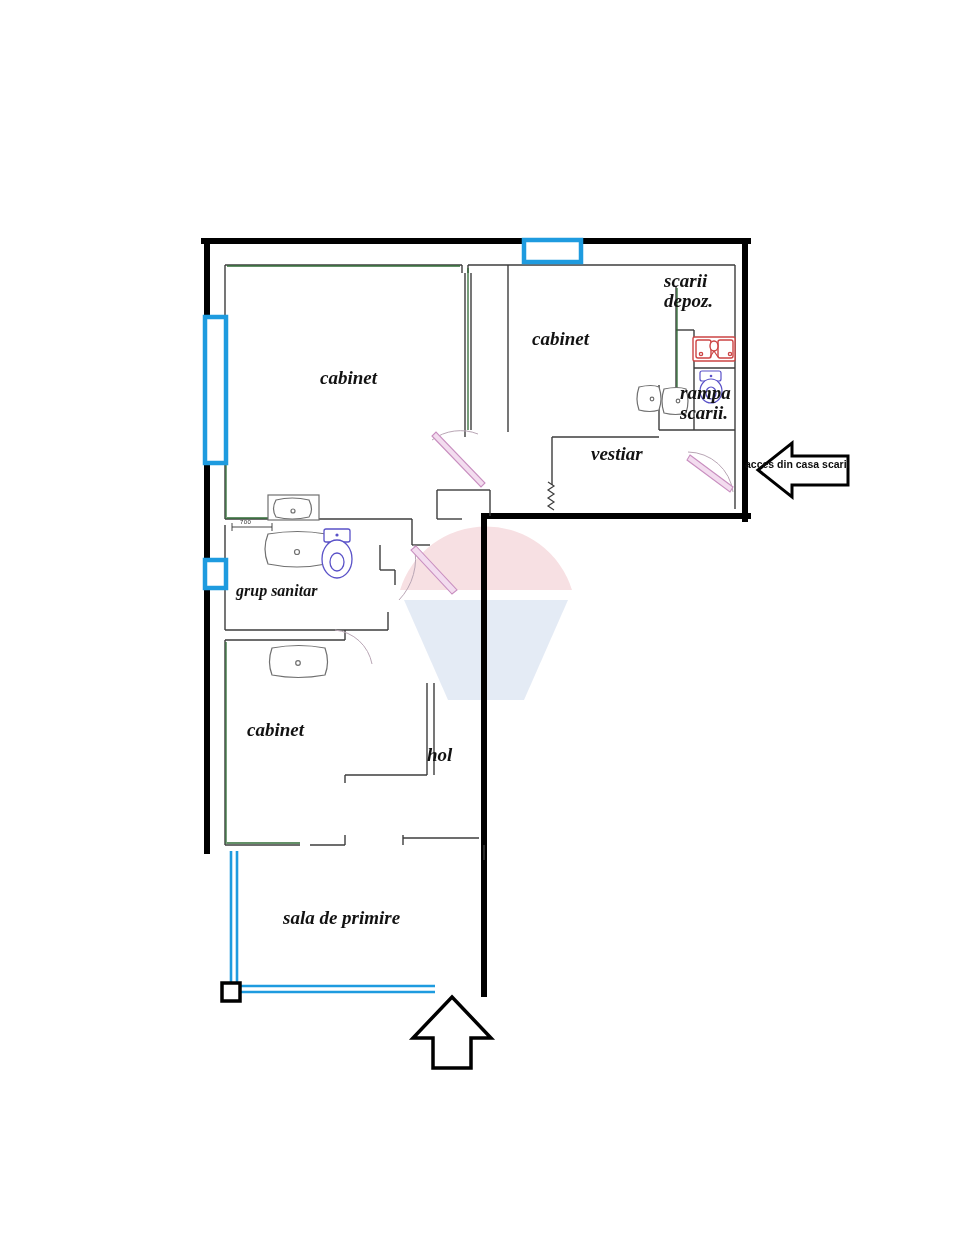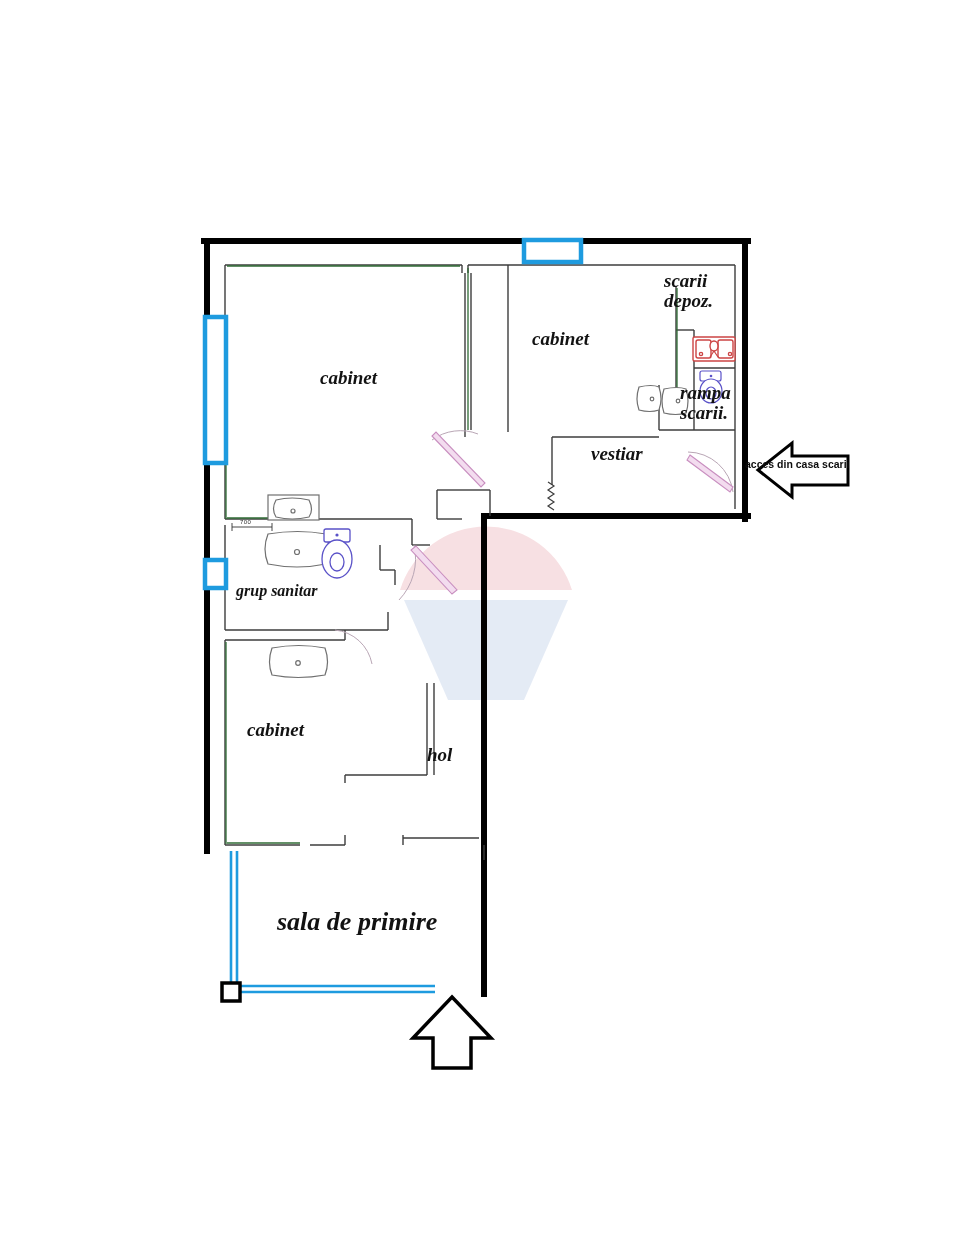--- a/index.html
+++ b/index.html
@@ -33,21 +33,21 @@
     font-weight:700;
     font-style:italic;
     color:#121212;
     white-space:nowrap;
     line-height:1.05;
   }
   .lbl-cabinet-1{left:320px; top:368px; font-size:19px;}
   .lbl-grup-sanitar{left:236px; top:583px; font-size:16px;}
   .lbl-cabinet-2{left:247px; top:720px; font-size:19px;}
   .lbl-hol{left:427px; top:713px; font-size:19px;margin-top:32px;}
-  .lbl-sala{left:277px; top:908px; font-size:26px;}
+  .lbl-sala{left:283px; top:908px; font-size:19px;}
   .lbl-cabinet-3{left:532px; top:329px; font-size:19px;}
   .lbl-vestiar{left:591px; top:444px; font-size:19px;}
   .lbl-spatiu{left:664px; top:271px; font-size:19px; text-align:left;}
   .lbl-spatiu span{display:block;}
   .lbl-grup-sanit{left:680px; top:383px; font-size:19px;}
   .lbl-grup-sanit span{display:block;}
 
   
   .arrow-label{
     position:absolute;

